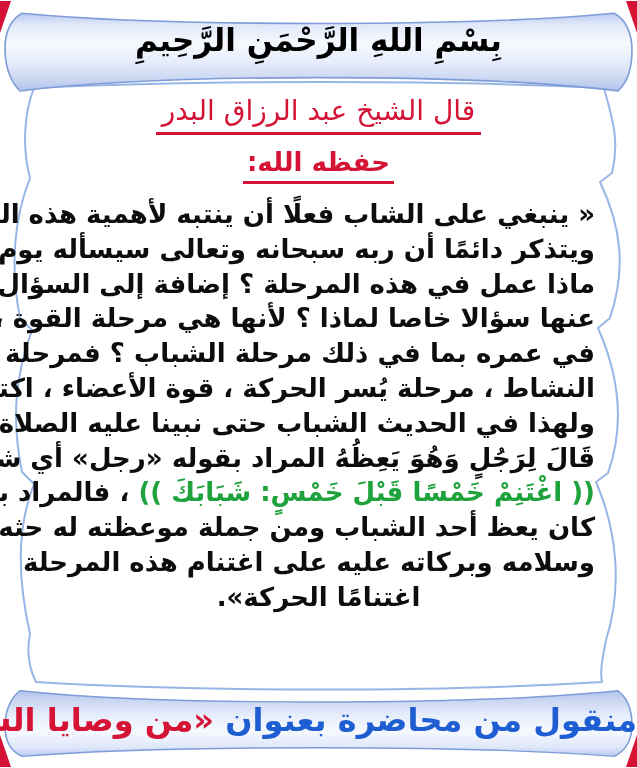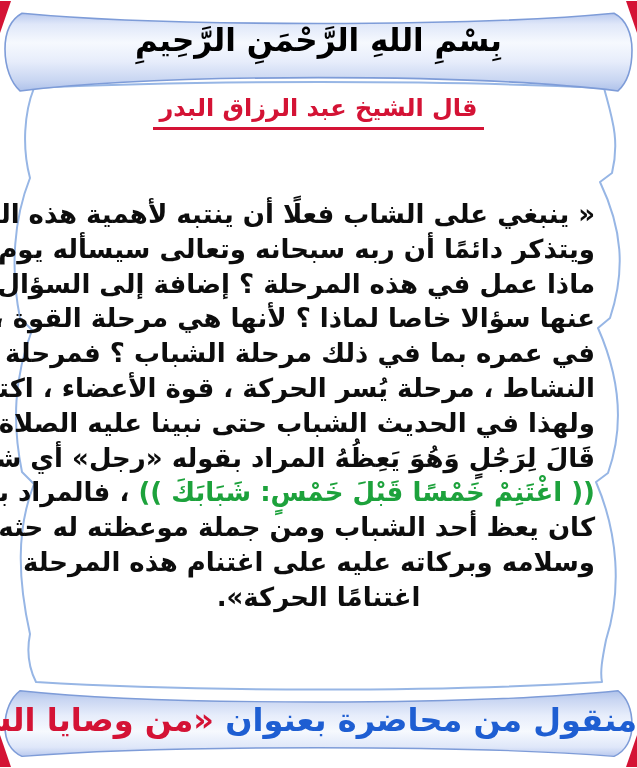--- a/index.html
+++ b/index.html
@@ -29,21 +29,21 @@
   .banner{position:absolute;left:2px;width:633px;z-index:3;}
   .banner.top{top:3px;height:90px;}
   .banner.bottom{bottom:3px;height:76px;transform:scale(1,-1);}
   .basmala{
     position:absolute;top:22px;left:0;width:100%;z-index:4;
     text-align:center;font-size:31px;font-weight:bold;color:#000;
     letter-spacing:1px;
   }
   .title-block{position:absolute;top:94px;left:0;width:100%;z-index:4;text-align:center;}
   .page-title{
-    display:inline-block;color:var(--accent-red);font-size:24px;font-weight:bold;
+    display:inline-block;color:var(--accent-red);font-size:28px;font-weight:normal;
     padding:0 6px 5px 6px;border-bottom:3px solid var(--accent-red);
   }
   .page-subtitle{
     display:inline-block;margin-top:12px;color:var(--accent-red);font-size:26px;font-weight:bold;
     padding:0 4px 4px 4px;border-bottom:3px solid var(--accent-red);
   }
   .body-text{
     position:absolute;top:197px;left:42px;right:42px;z-index:4;
     text-align:center;color:var(--text-black);
   }
@@ -122,20 +122,23 @@
              C 9,78 3,63 3,45
              C 3,28 9,16 20,10 Z" fill="url(#bannerGrad)" stroke="#7e9cd8" stroke-width="1.6"></path>
   </svg>
 
   <div class="basmala">بِسْمِ اللهِ الرَّحْمَنِ الرَّحِيمِ</div>
 
   <div class="title-block">
     <div>
       <span class="page-title">قال الشيخ عبد الرزاق البدر</span>
     </div>
+    <div>
+      <span class="page-subtitle">حفظه الله:</span>
+    </div>
   </div>
 
   <div class="body-text">
       <div class="body-line"><span>« ينبغي على الشاب فعلًا أن ينتبه لأهمية هذه المرحلة</span></div>
       <div class="body-line"><span>ويتذكر دائمًا أن ربه سبحانه وتعالى سيسأله يوم القيامة عن</span></div>
       <div class="body-line"><span>ماذا عمل في هذه المرحلة ؟ إضافة إلى السؤال عن ماذا عمل</span></div>
       <div class="body-line"><span>عنها سؤالا خاصا لماذا ؟ لأنها هي مرحلة القوة ، مرحلة</span></div>
       <div class="body-line"><span>في عمره بما في ذلك مرحلة الشباب ؟ فمرحلة الشباب سيُسأل</span></div>
       <div class="body-line"><span>النشاط ، مرحلة يُسر الحركة ، قوة الأعضاء ، اكتمال</span></div>
       <div class="body-line"><span>ولهذا في الحديث الشباب حتى نبينا عليه الصلاة والسلام</span></div>

